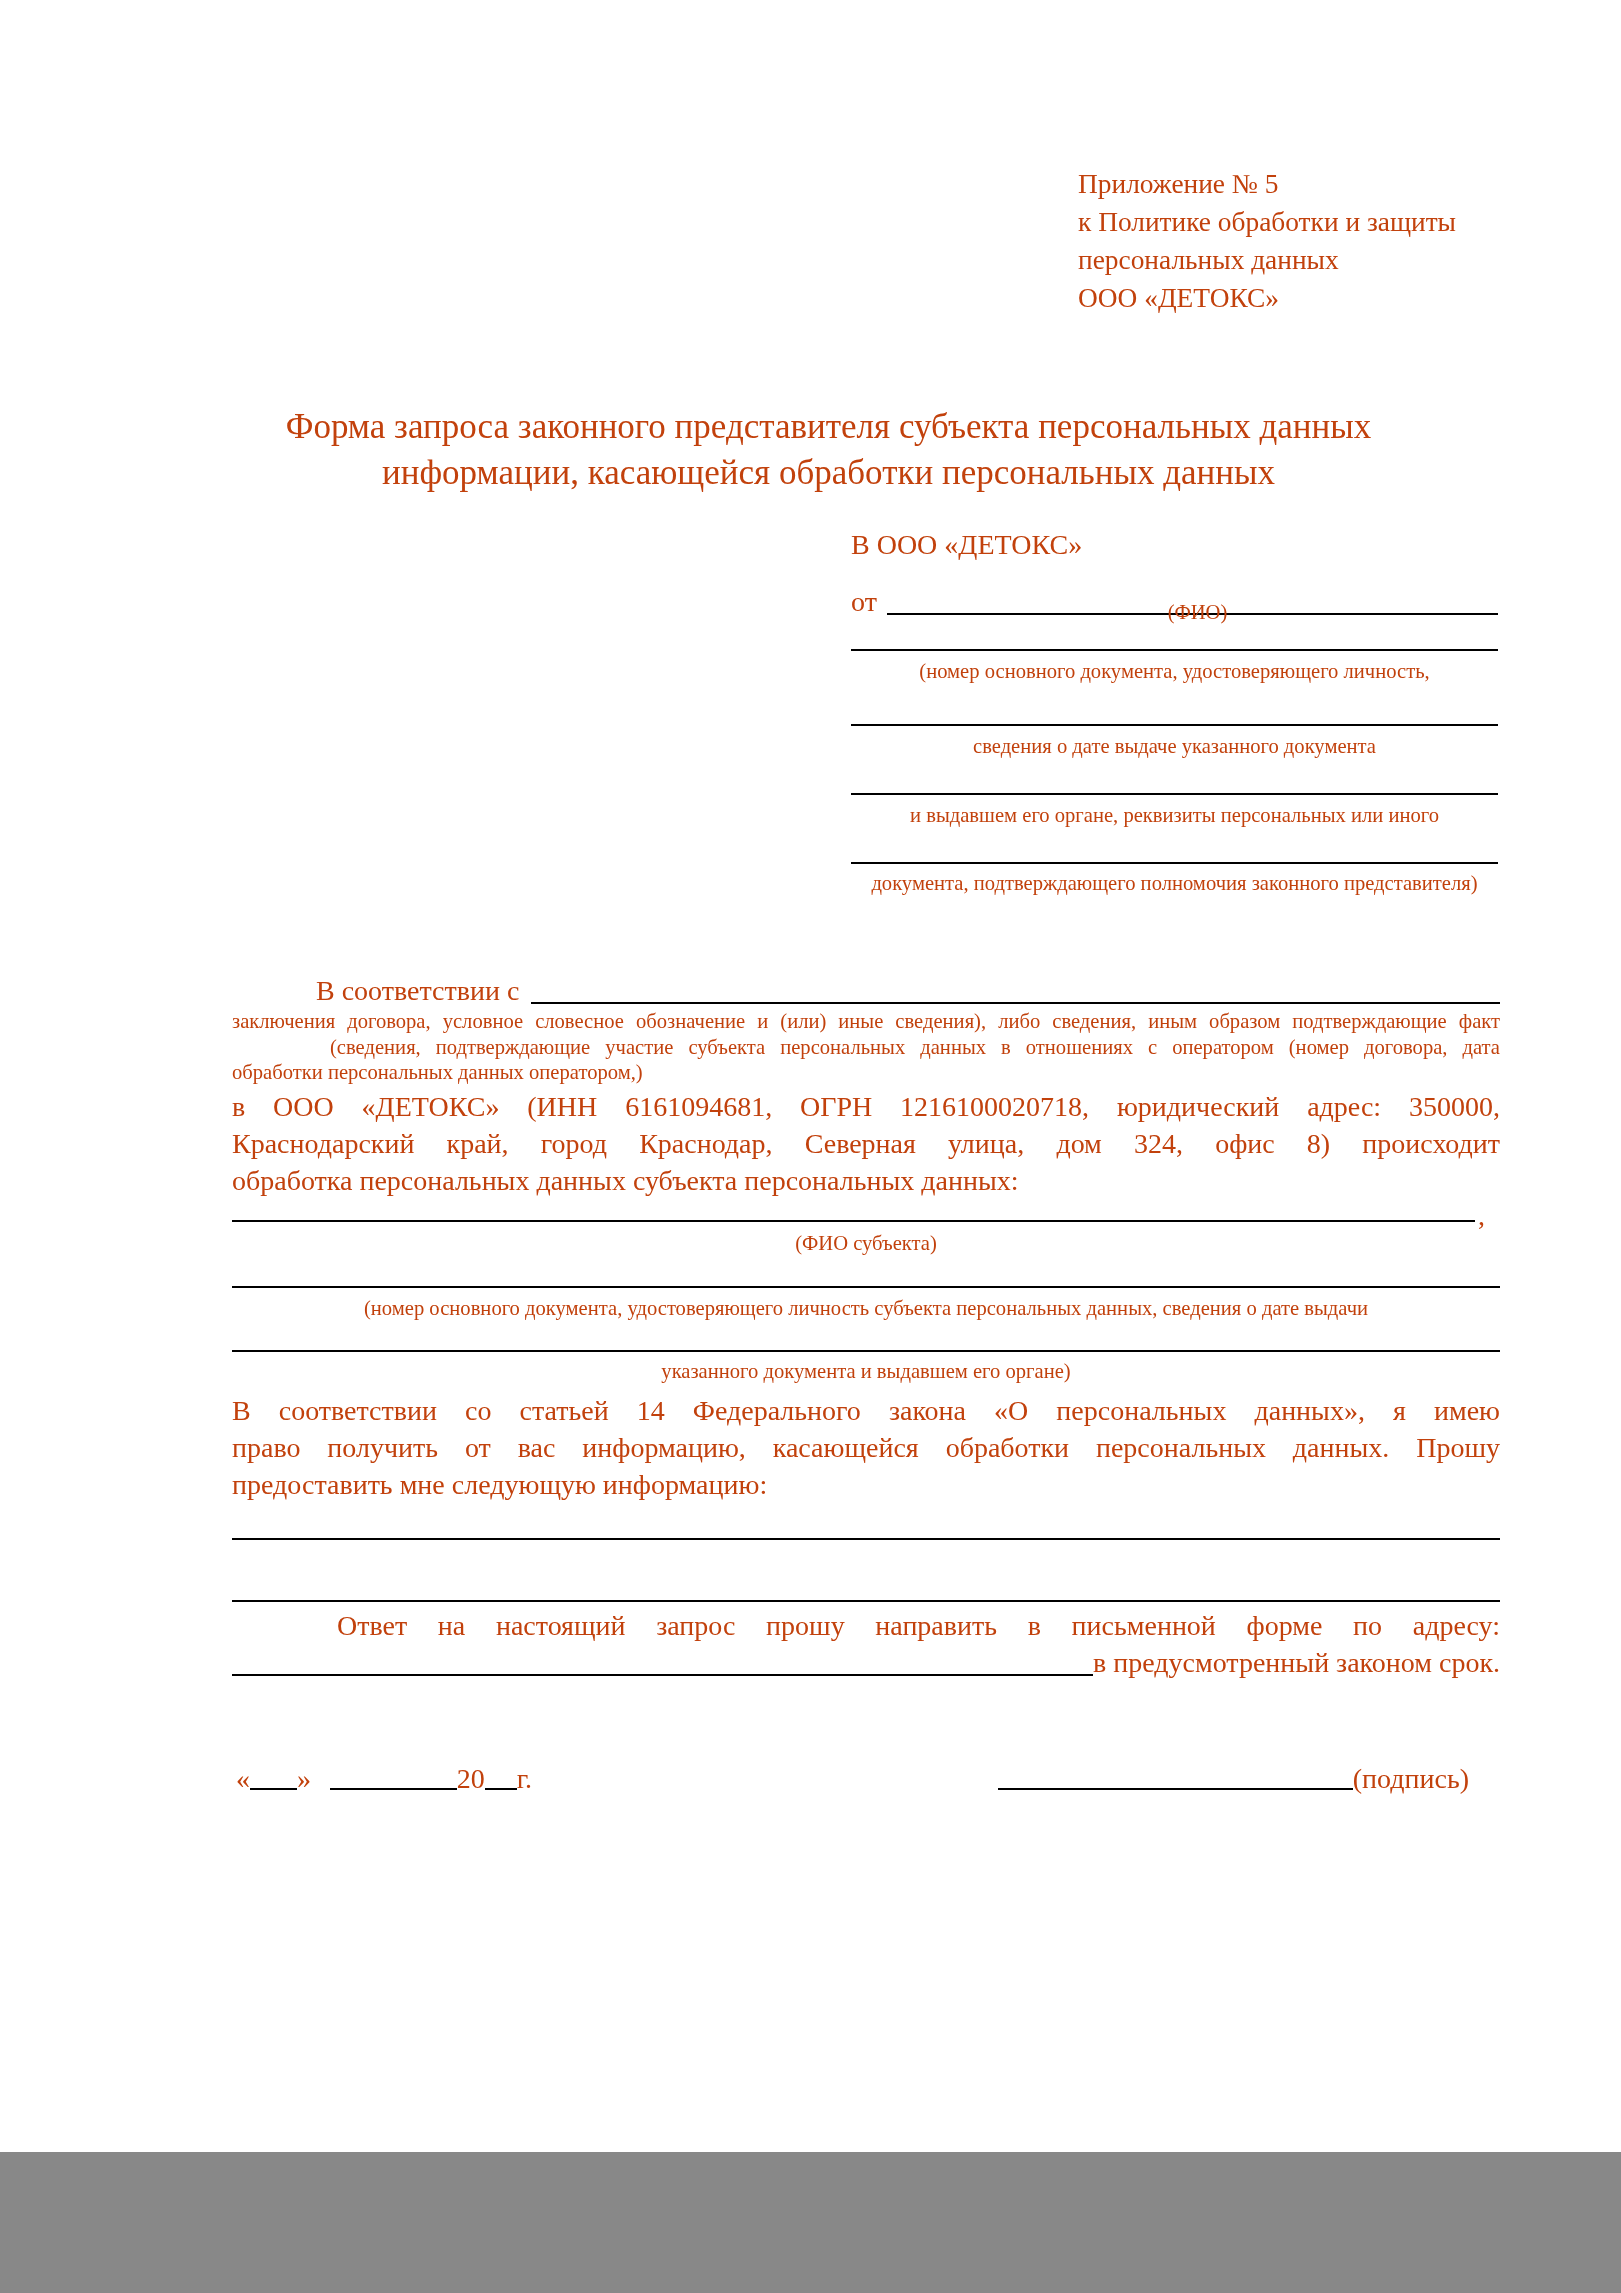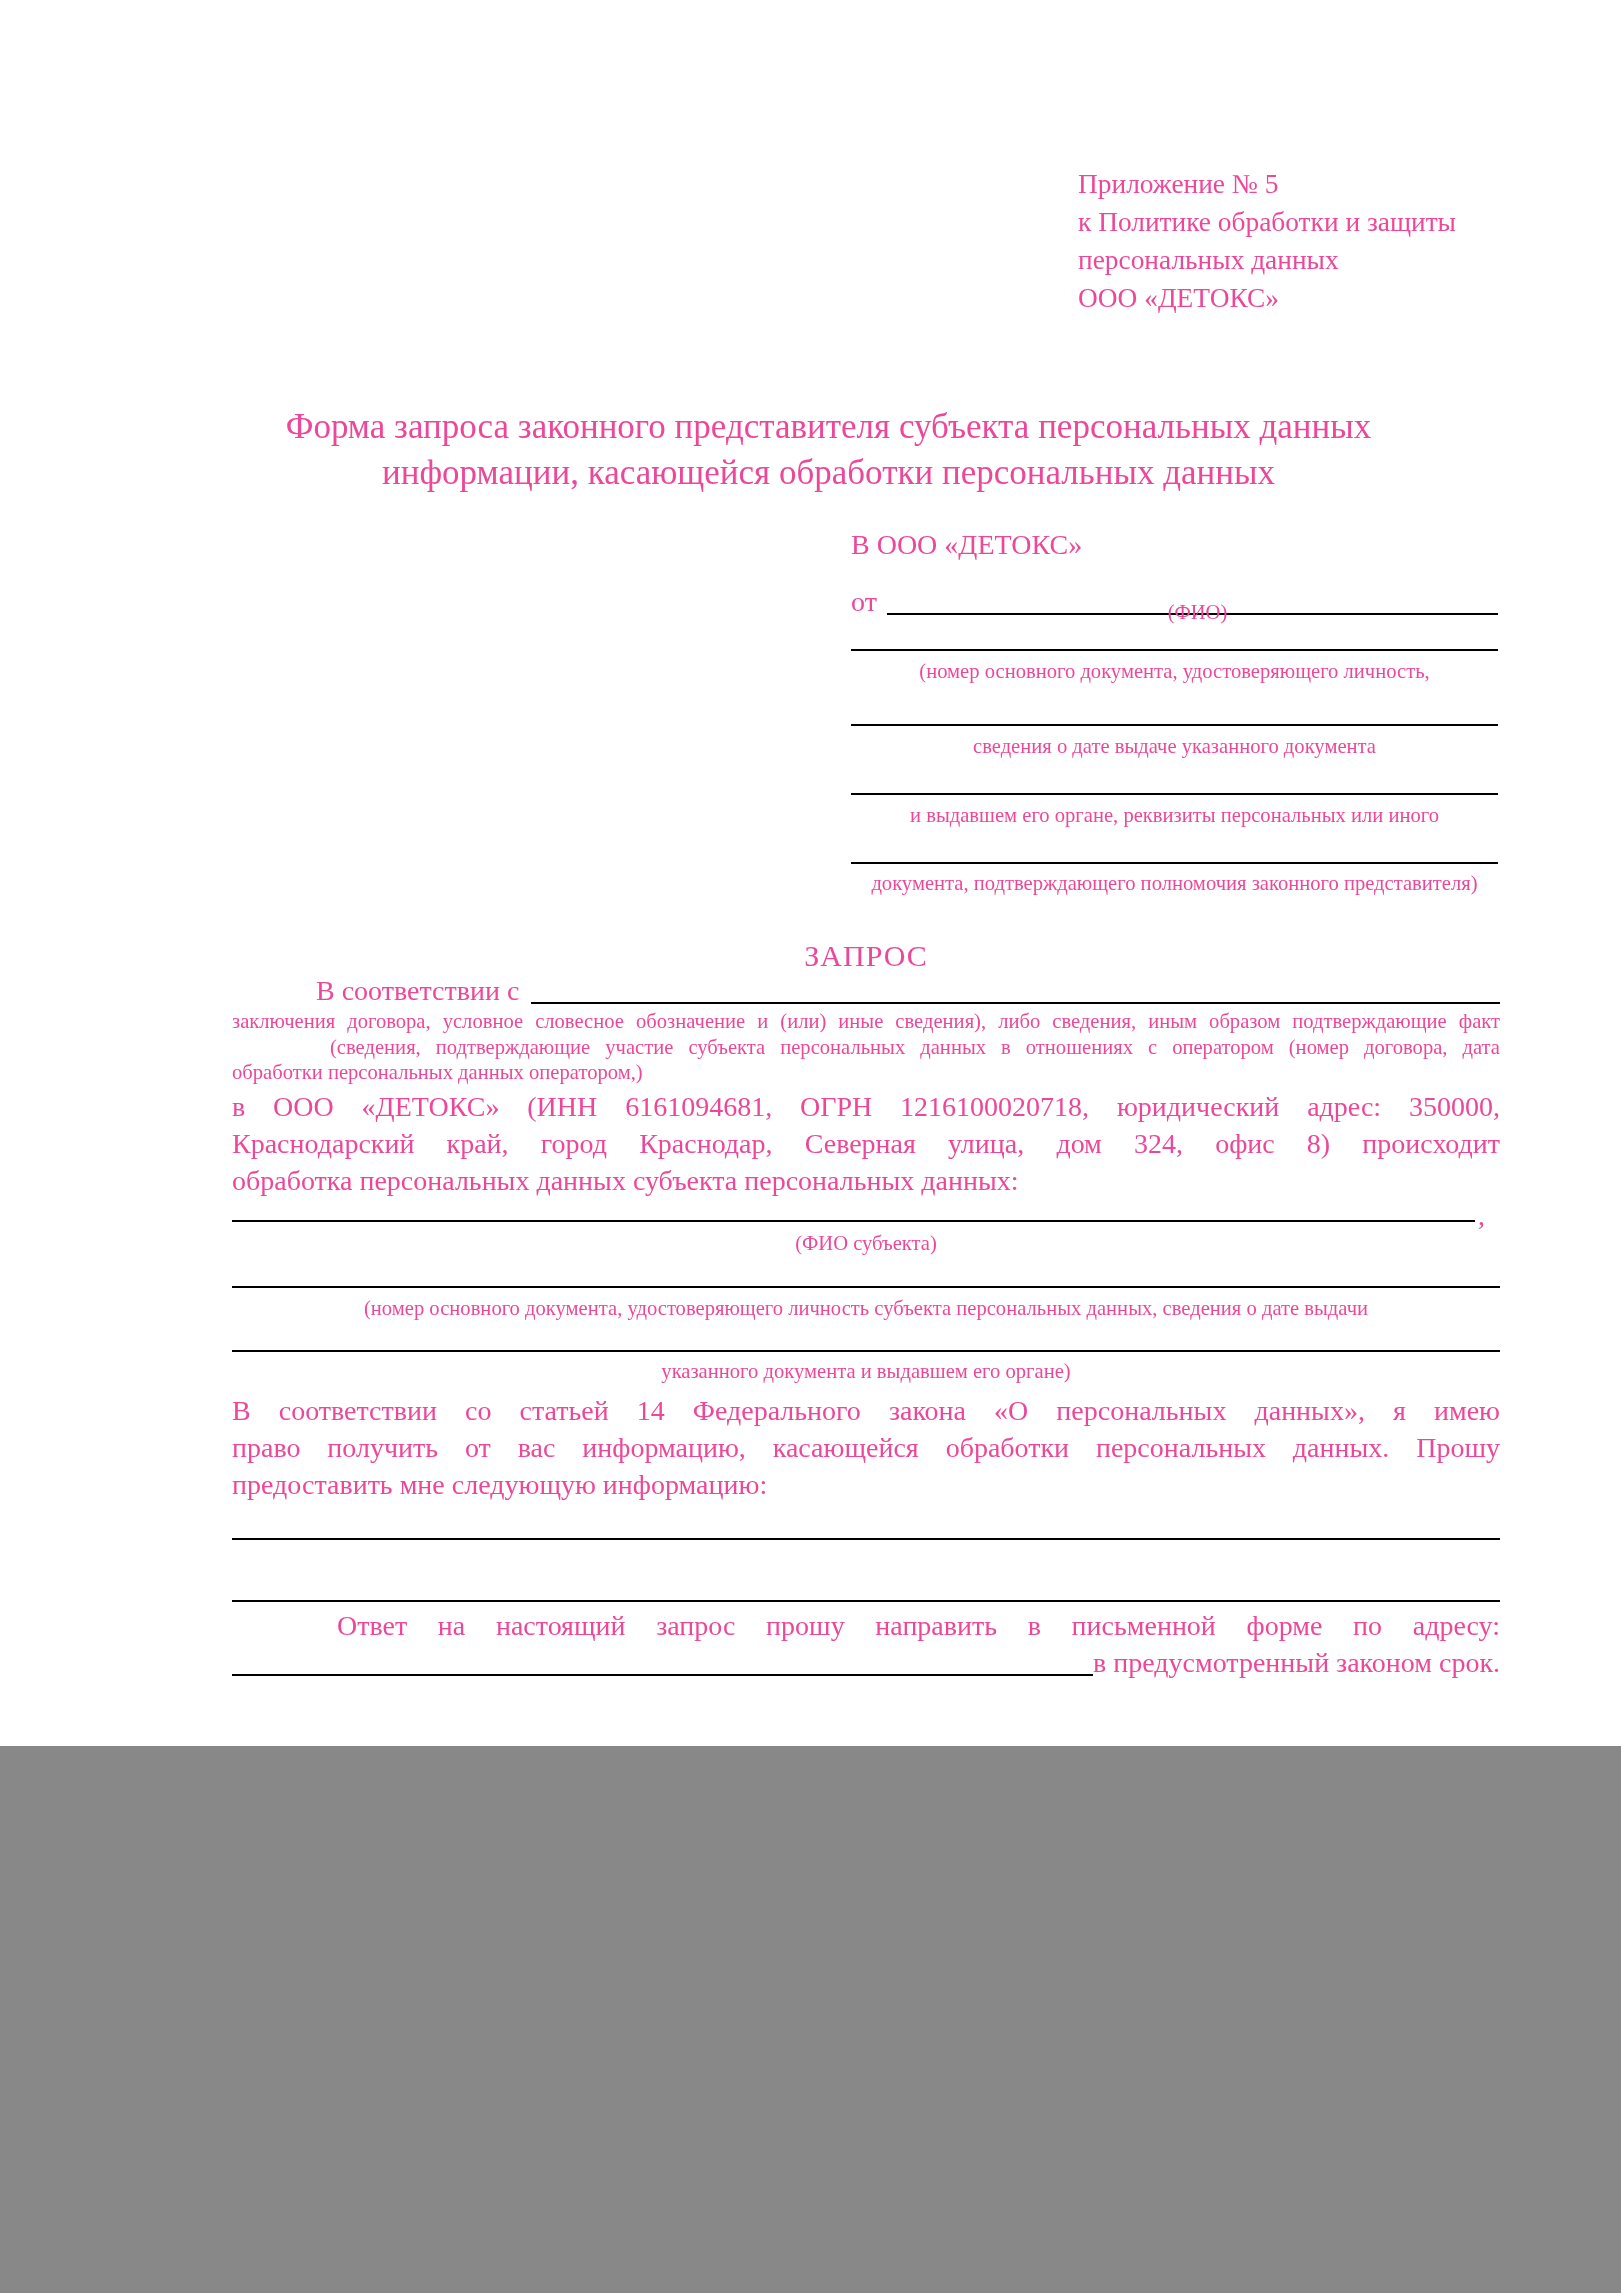--- a/index.html
+++ b/index.html
@@ -1,20 +1,20 @@
 <!DOCTYPE html>
 <html lang="ru"><head>
 <meta charset="utf-8">
 <style>
   html,body{margin:0;padding:0;background:#888;}
   #page{
     position:relative;
-    width:1621px;height:1746px;
+    width:1621px;height:2152px;
     background:#ffffff;
-    color:#ec4899;
+    color:#c2410c;
     font-family:"Liberation Serif","DejaVu Serif",serif;
     font-size:28px;
     line-height:36px;
     overflow:hidden;
   }
   .abs{position:absolute;}
   
   .rule{border-bottom:2.9px solid #000;height:0;}
   .fill{flex:1 1 auto;border-bottom:2.9px solid #000;margin-bottom:4.9px;}
   .row{display:flex;align-items:stretch;}
@@ -59,21 +59,20 @@
 
   <div class="abs rule" style="left:851px;top:724px;width:647px;"></div>
   <div class="abs cap" style="left:851px;top:734px;width:647px;">сведения о дате выдаче указанного документа</div>
 
   <div class="abs rule" style="left:851px;top:793px;width:647px;"></div>
   <div class="abs cap" style="left:851px;top:803px;width:647px;">и выдавшем его органе, реквизиты персональных или иного</div>
 
   <div class="abs rule" style="left:851px;top:862px;width:647px;"></div>
   <div class="abs cap" style="left:851px;top:871px;width:647px;">документа, подтверждающего полномочия законного представителя)</div>
 
-  <div class="abs heading" style="left:232px;top:938px;width:1268px;">ЗАПРОС</div>
 
   <div class="abs row" style="left:232px;top:973px;width:1268px;justify-content:center;">
     <span style="padding-left:84px;white-space:nowrap;">В соответствии с</span>
     <span style="width:11.8px;"></span>
     <div class="fill"></div>
   </div>
 
   <div class="abs smalltext" style="left:232px;top:1009px;width:1268px;">
     <div class="jl">заключения договора, условное словесное обозначение и (или) иные сведения), либо сведения, иным образом подтверждающие факт</div>
     <div class="jl" style="padding-left:98px;">(сведения, подтверждающие участие субъекта персональных данных в отношениях с оператором (номер договора, дата</div>

